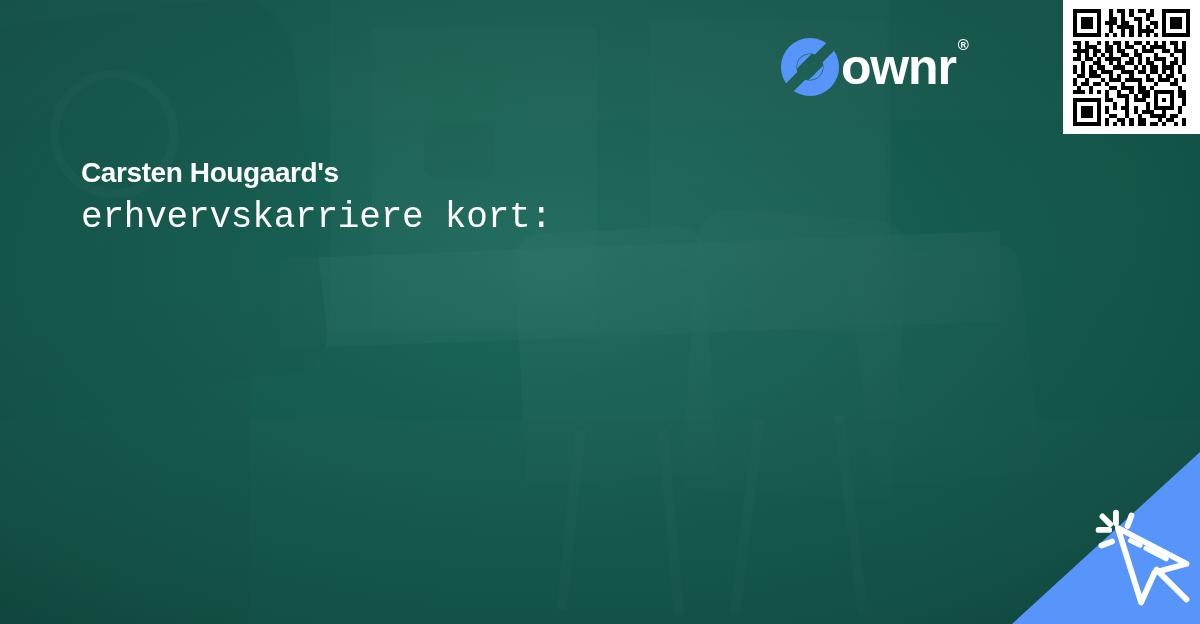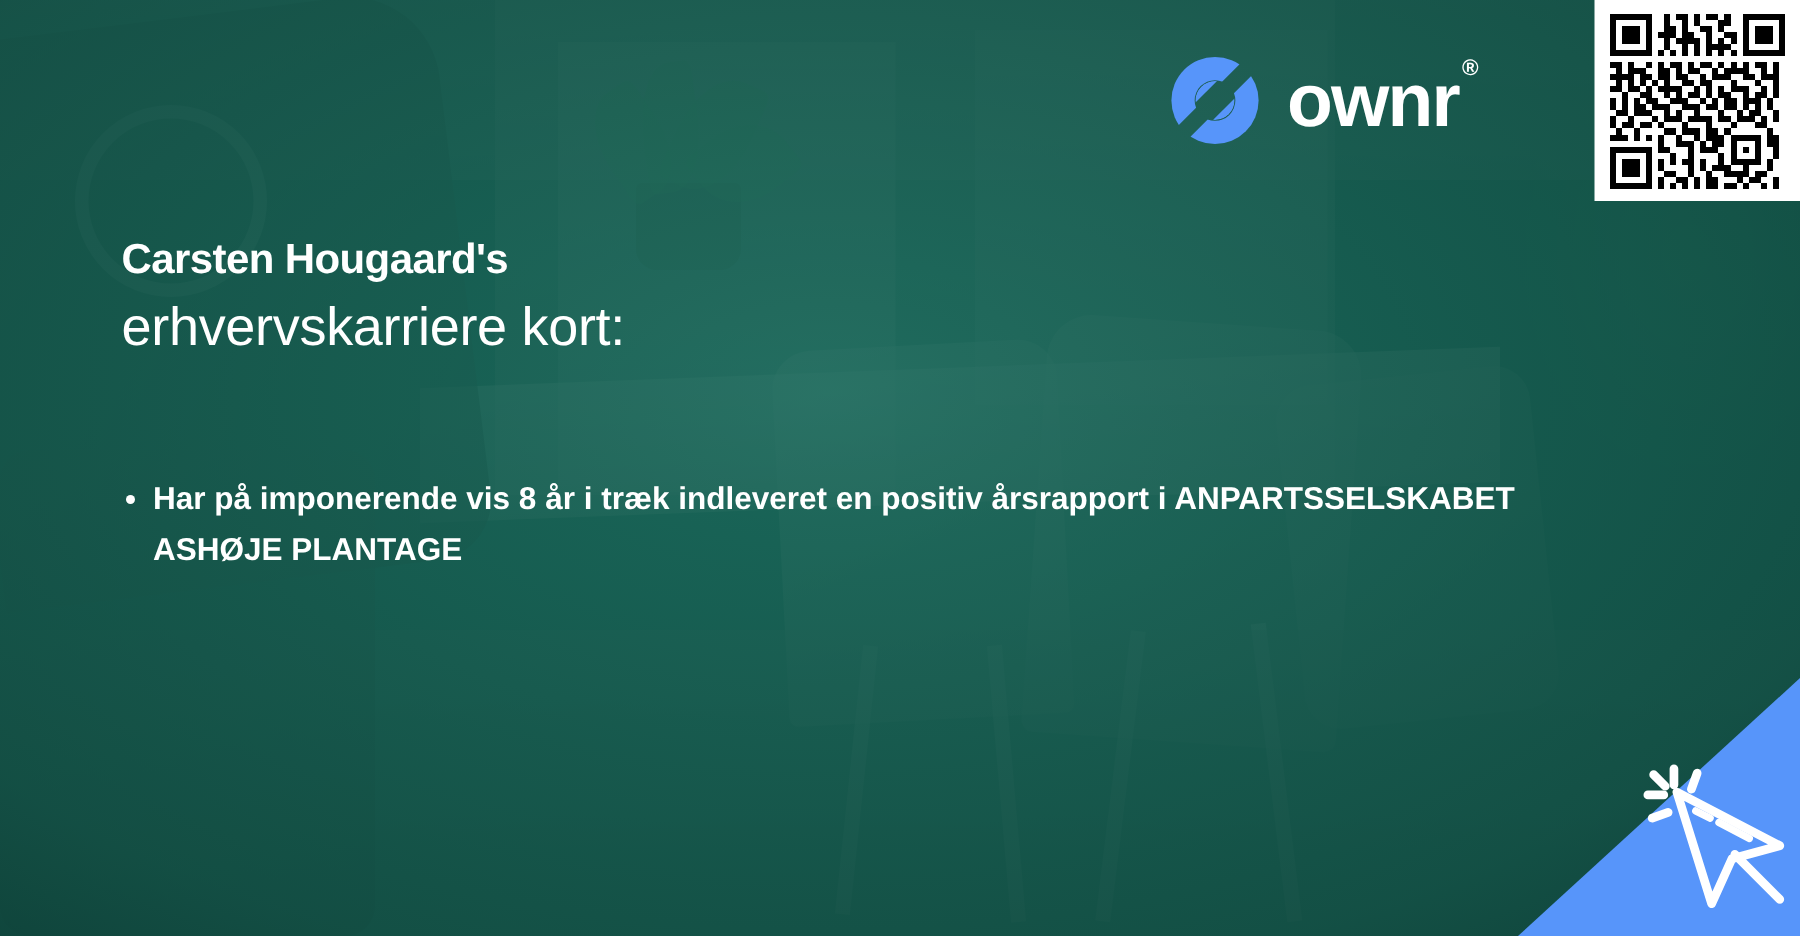--- a/index.html
+++ b/index.html
@@ -142,21 +142,21 @@
     position: absolute;
     inset: 0;
   }
 
   .brand {
     position: absolute;
     left: 779px;
     top: 36px;
     display: flex;
     align-items: center;
-    gap: 17px;
+    gap: 0;
   }
   .brand-mark { width: 62px; height: 62px; display: block; }
   .brand-word {
     font-size: 50px;
     font-weight: 700;
     color: #ffffff;
     letter-spacing: -1.2px;
     line-height: 1;
     position: relative;
     display: inline-block;
@@ -198,20 +198,21 @@
     letter-spacing: -0.4px;
     margin: 0;
   }
   .headline-line2 {
     font-size: 36px;
     font-weight: 400;
     color: #ffffff;
     line-height: 1.25;
     letter-spacing: -0.2px;
     margin: 6px 0 0 0;
+    font-family: Liberation Mono, monospace;
   }
 
   .bullets {
     position: absolute;
     left: 82px;
     top: 316px;
     width: 1010px;
     list-style: none;
     margin: 0;
     padding: 0;
@@ -535,24 +536,20 @@
         </g>
       </svg>
     </div>
 
     <div class="headline">
       <div class="headline-line1">Carsten Hougaard's</div>
       <div class="headline-line2">erhvervskarriere kort:</div>
     </div>
 
     <ul class="bullets">
-      <li class="bullet">
-        <span class="dot"></span>
-        <span class="bullet-text">Har på imponerende vis 8 år i træk indleveret en positiv årsrapport i ANPARTSSELSKABET ASHØJE PLANTAGE</span>
-      </li>
     </ul>
 
     <svg class="cursor-icon" viewBox="0 0 120 120" xmlns="http://www.w3.org/2000/svg">
       <g stroke="#ffffff" stroke-width="6" stroke-linecap="round" fill="none">
         <line x1="31" y1="13" x2="31" y2="24"></line>
         <line x1="13" y1="31" x2="24" y2="31"></line>
         <line x1="17" y1="17" x2="25" y2="25"></line>
         <line x1="47" y1="16" x2="43" y2="27"></line>
         <line x1="16" y1="47" x2="27" y2="43"></line>
       </g>

